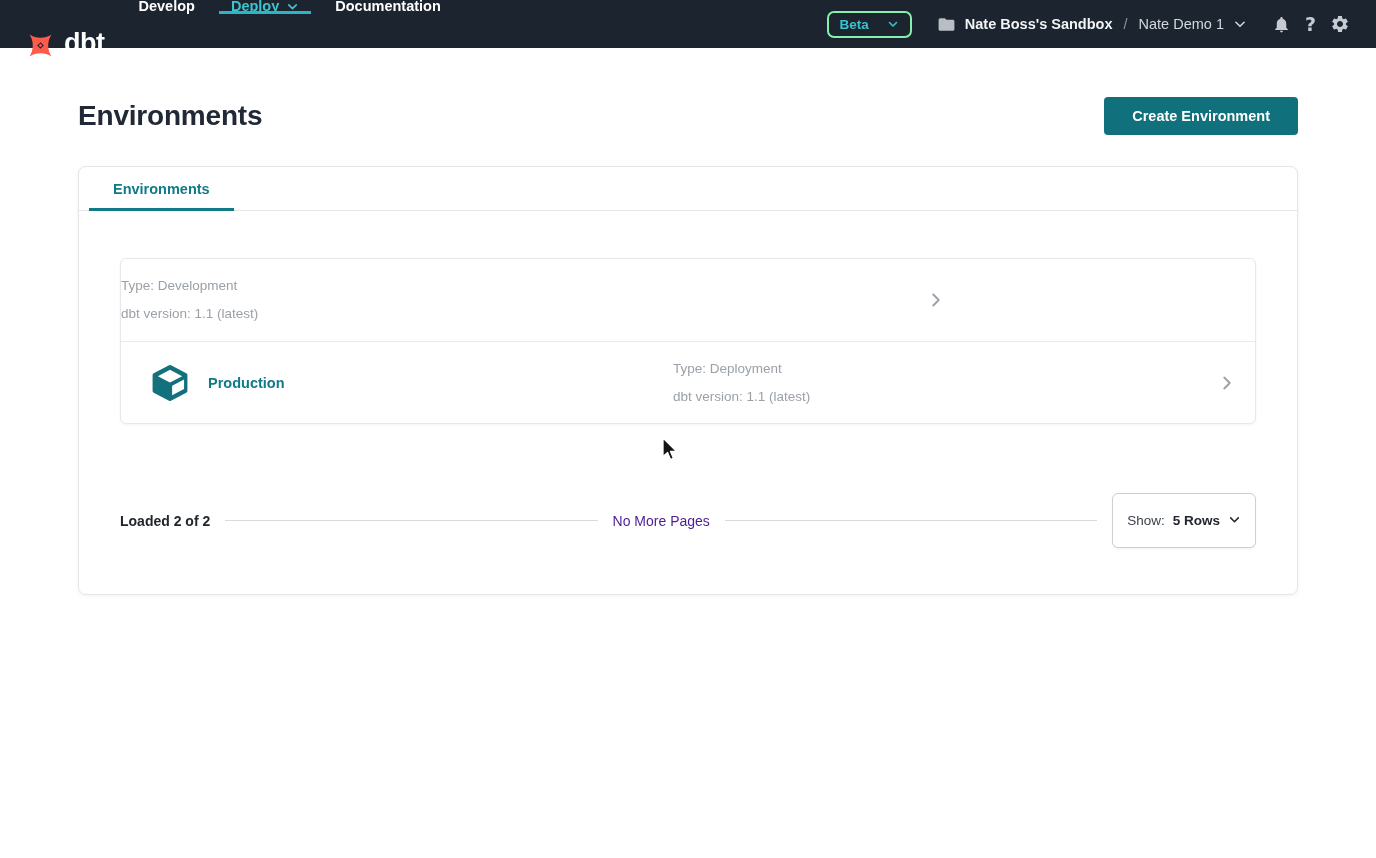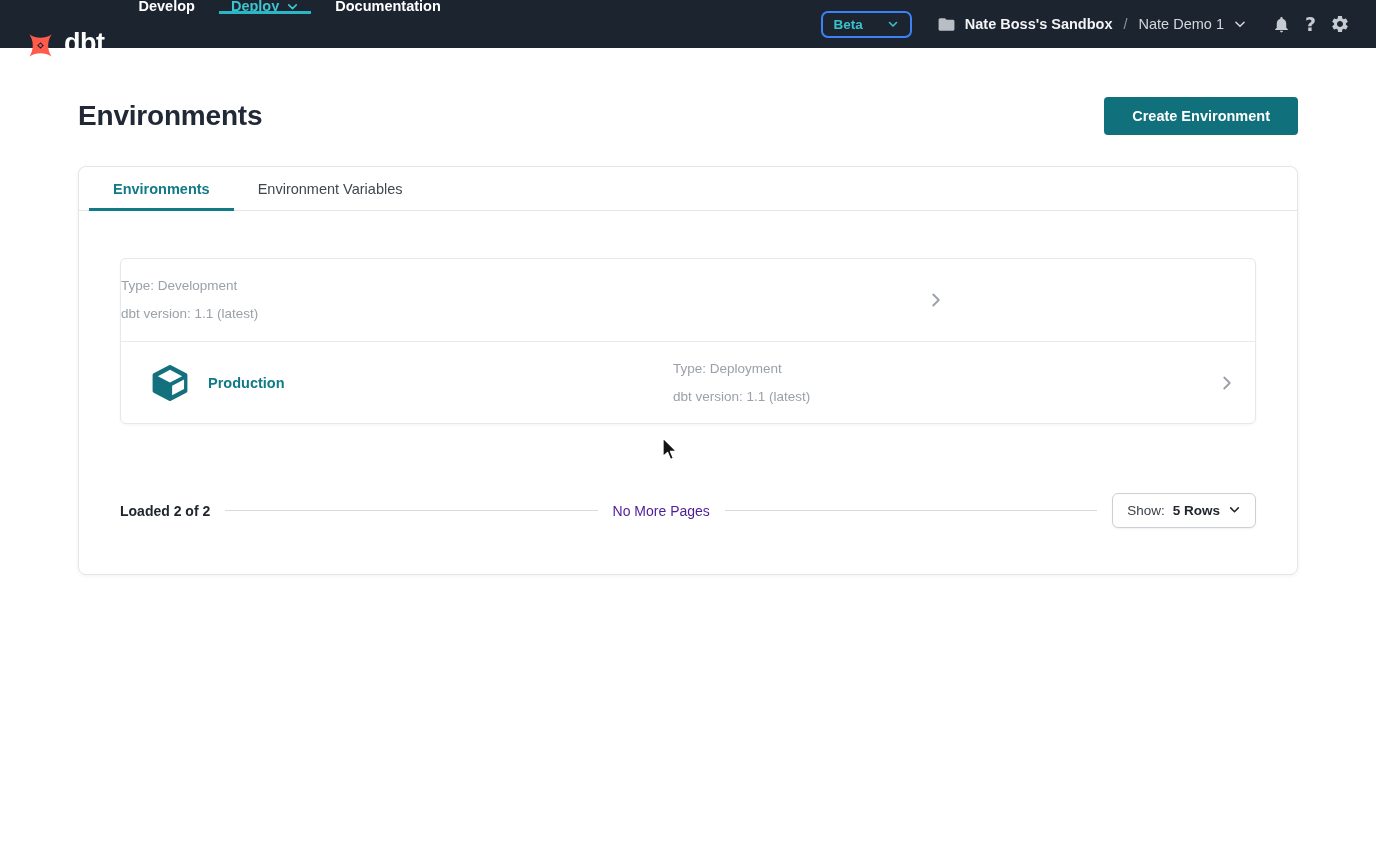--- a/index.html
+++ b/index.html
@@ -22,22 +22,22 @@
   .nav-item {
     position:relative; display:flex; align-items:center; gap:7px;
     padding:0 12px; margin:0 6px; color:#ffffff; font-size:14.5px; font-weight:700; cursor:pointer;
   }
   .nav-item.active { color:#3cc4d0; }
   .nav-item.active::after {
     content:""; position:absolute; left:0; right:0; bottom:0; height:3px; background:#2ab6c5;
   }
   .nav-right { margin-left:auto; display:flex; align-items:center; gap:25px; }
   .beta-btn {
-    display:flex; align-items:center; gap:24px; background:transparent;
-    border:2px solid #3b82f6; color:#38c2ce; font-weight:700; font-size:13.5px;
+    display:flex; align-items:center; gap:18px; background:transparent;
+    border:2px solid #86efac; color:#38c2ce; font-weight:700; font-size:13.5px;
     padding:4px 11px; border-radius:7px; cursor:pointer; font-family:inherit;
   }
   .project-sel { display:flex; align-items:center; gap:9px; font-size:14.5px; cursor:pointer; }
   .account { color:#f2f4f6; font-weight:700; }
   .separator { color:#8f959c; padding:0 2px; }
   .project { color:#d4d8dc; font-weight:400; }
   .nav-icons { display:flex; align-items:center; gap:14px; }
   .icon-btn { display:flex; align-items:center; justify-content:center; cursor:pointer; background:none; border:none; padding:0; }
   .help-glyph { font-size:19px; font-weight:800; color:#c6cad1; font-family:"DejaVu Sans",sans-serif; }
 
@@ -83,21 +83,21 @@
   .env-info { display:flex; flex-direction:column; font-size:13.5px; color:#9ba1a9; line-height:28px; }
   .env-chevron { justify-self:center; display:flex; }
 
   
   .footer { margin-top:69px; display:flex; align-items:center; gap:15px; }
   .loaded { font-size:14px; font-weight:600; color:#21262e; white-space:nowrap; }
   .fline { flex:1; height:1px; background:#d8dbde; }
   .no-more { font-size:14px; color:#4c1d95; white-space:nowrap; }
   .show-btn {
     display:flex; gap:8px; border:1px solid #ccd0d5; border-radius:6px;
-    background:#fff; padding:9px 14px; font-size:13.5px; color:#3c424a;
+    background:#fff; padding:19px 14px; font-size:13.5px; color:#3c424a;
     box-shadow:0 1px 2px rgba(0,0,0,.06); cursor:pointer; white-space:nowrap; font-family:inherit;
   }
   .rows-val { font-weight:700; color:#21262e; }
 
   .cursor { position:absolute; left:661px; top:437px; pointer-events:none; }
 </style>
 </head>
 <body>
 
 <header class="navbar">
@@ -175,23 +175,20 @@
 
 <div class="page-header">
   <h1 class="page-title">Environments</h1>
   <button class="create-btn">Create Environment</button>
 </div>
 
 <section class="card">
   <div class="tabbar">
     <div class="tab active">
       <span>Environments</span>
-    </div>
-    <div class="tab">
-      <span>Environment Variables</span>
     </div>
   </div>
 
   <div class="card-body">
     <div class="env-list">
 
       <div class="env-row">
         <div class="env-info">
           <span>Type: Development</span>
           <span>dbt version: 1.1 (latest)</span>

